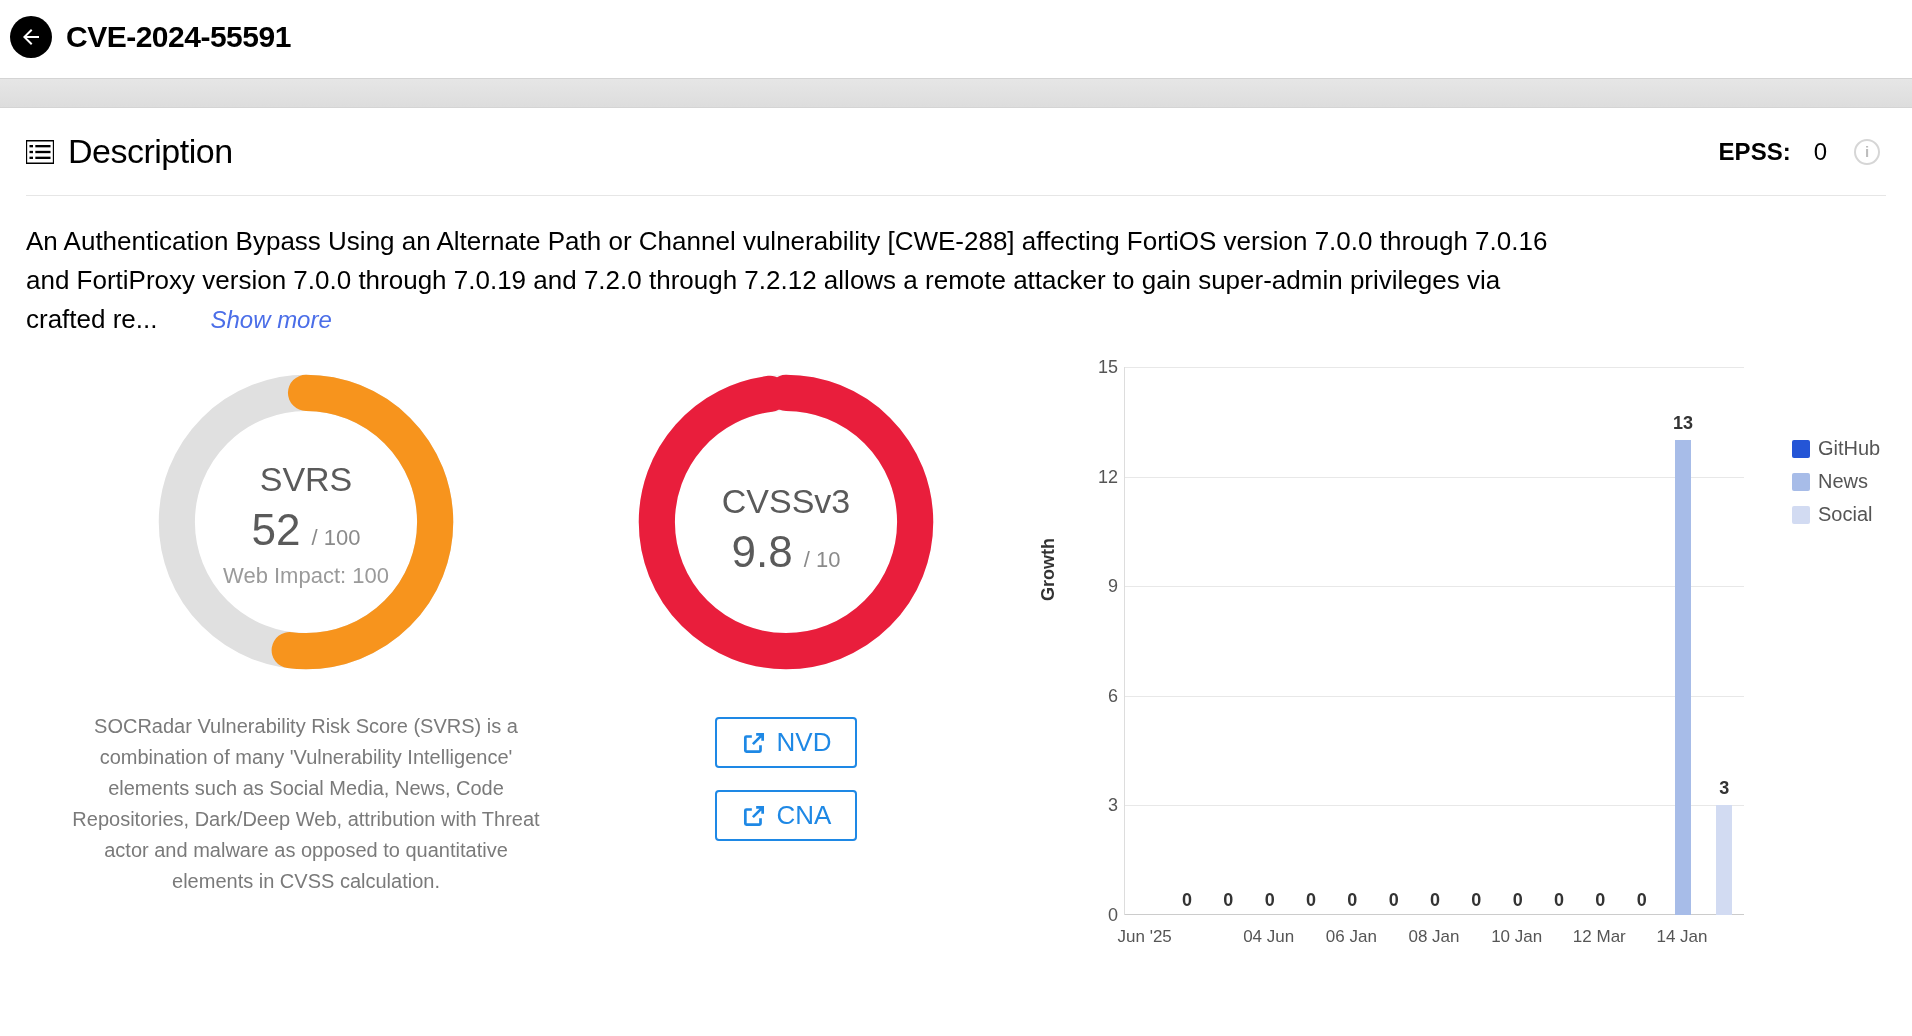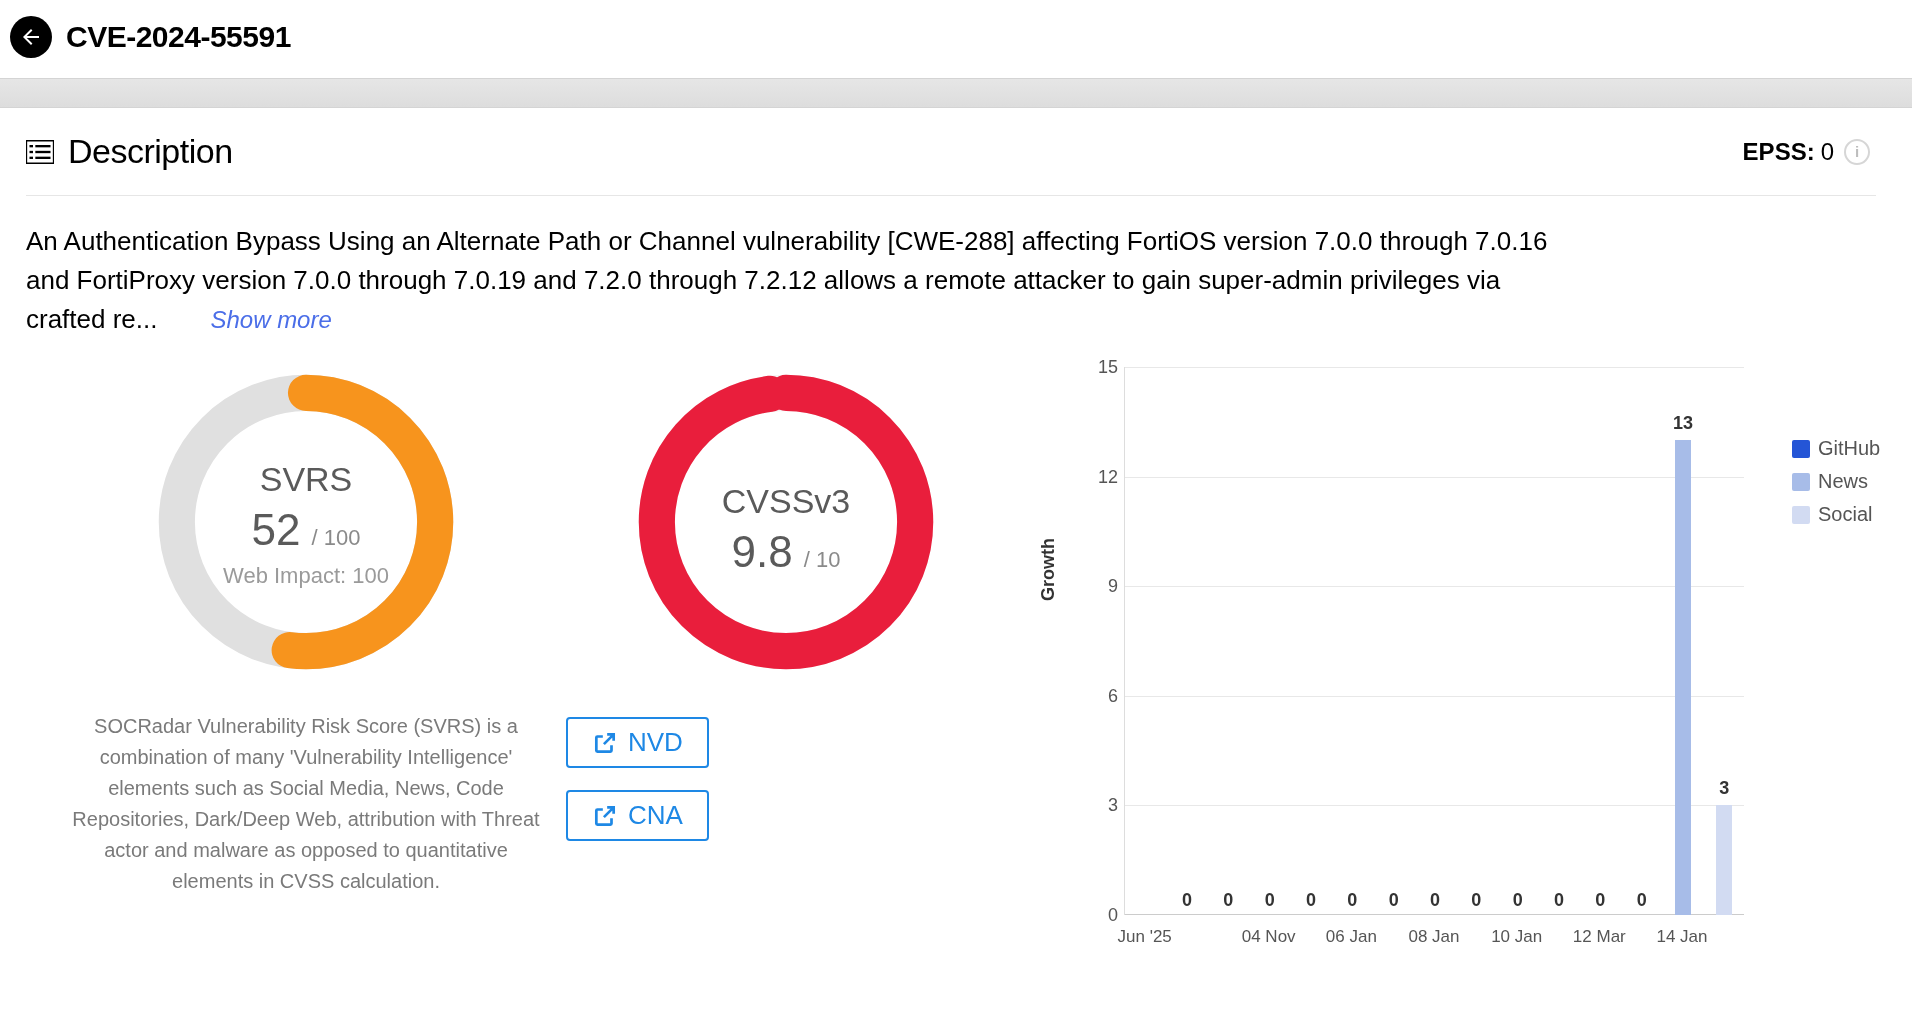--- a/index.html
+++ b/index.html
@@ -24,33 +24,33 @@
   }
   .back-btn svg { width: 24px; height: 24px; fill: #fff; }
   .cve-title { font-size: 30px; font-weight: 700; letter-spacing: -0.5px; }
   .gray-strip {
     height: 30px;
     background: linear-gradient(#e6e6e6, #ddd);
     border-top: 1px solid #d4d4d4;
     border-bottom: 1px solid #d4d4d4;
   }
   .section {
-    padding: 24px 36px 10px 26px;
+    padding: 24px 26px 10px 26px;
   }
   .desc-header {
     display: flex;
     justify-content: space-between;
     align-items: center;
     padding-bottom: 24px;
     border-bottom: 1px solid #e6e6e6;
   }
   .desc-left { display:flex; align-items:center; gap:14px; }
   .list-icon { width:28px; height:24px; }
   .desc-title { font-size: 34px; font-weight: 400; letter-spacing: -0.5px; }
-  .epss-wrap { display:flex; align-items:center; gap:6px; font-size:24px; padding-right: 6px;}
+  .epss-wrap { display:flex; align-items:center; gap:23px; font-size:24px; padding-right: 6px;}
   .epss-label { font-weight:700; }
   .epss-val { font-weight:400; }
   .info-icon {
     width:26px; height:26px; border-radius:50%;
     border: 2px solid #d6d6d6; display:flex; align-items:center; justify-content:center;
     color:#bdbdbd; font-weight:600; font-size:15px;
     margin-left: 4px;
   }
   .desc-body {
     padding: 26px 0 0 0;
@@ -84,21 +84,21 @@
   }
   .link-btn {
     display:inline-flex; align-items:center; gap:10px;
     border: 2px solid #1e88e5; border-radius:4px;
     padding: 8px 24px;
     color:#1e88e5; font-size:26px; font-weight:400;
     cursor:pointer; margin-top:18px;
     background:#fff;
   }
   .link-btn svg { width:26px; height:26px; stroke:#1e88e5; fill:none; stroke-width:2.5;}
-  .cvss-links { margin-top: 18px; display:flex; flex-direction:column; align-items:flex-start; gap:4px;}
+  .cvss-links { margin-top: 18px; display:flex; flex-direction:column; align-items:center; gap:4px;}
   .chart-area {
     position:relative;
     margin-left: 56px;
     height: 580px;
   }
   .y-axis-label {
     position:absolute; left:-14px; top:44%;
     transform: rotate(-90deg) translateX(50%);
     transform-origin: left center;
     font-size:18px; font-weight:600; color:#333;
@@ -294,21 +294,21 @@
               <span>Social</span>
             </div>
         </div>
       <div class="y-tick" style="top: 548px;">0</div>
           <div class="y-tick" style="top: 438.4px;">3</div>
           <div class="y-tick" style="top: 328.8px;">6</div>
           <div class="y-tick" style="top: 219.2px;">9</div>
           <div class="y-tick" style="top: 109.6px;">12</div>
           <div class="y-tick" style="top: 0px;">15</div>
           <div class="x-tick" style="left: 82.6667px;">Jun '25</div>
-          <div class="x-tick" style="left: 206.667px;">04 Nov</div>
+          <div class="x-tick" style="left: 206.667px;">04 Jun</div>
           <div class="x-tick" style="left: 289.333px;">06 Jan</div>
           <div class="x-tick" style="left: 372px;">08 Jan</div>
           <div class="x-tick" style="left: 454.667px;">10 Jan</div>
           <div class="x-tick" style="left: 537.333px;">12 Mar</div>
           <div class="x-tick" style="left: 620px;">14 Jan</div>
         </div>
     </div>
 
   </div>
 </div>

